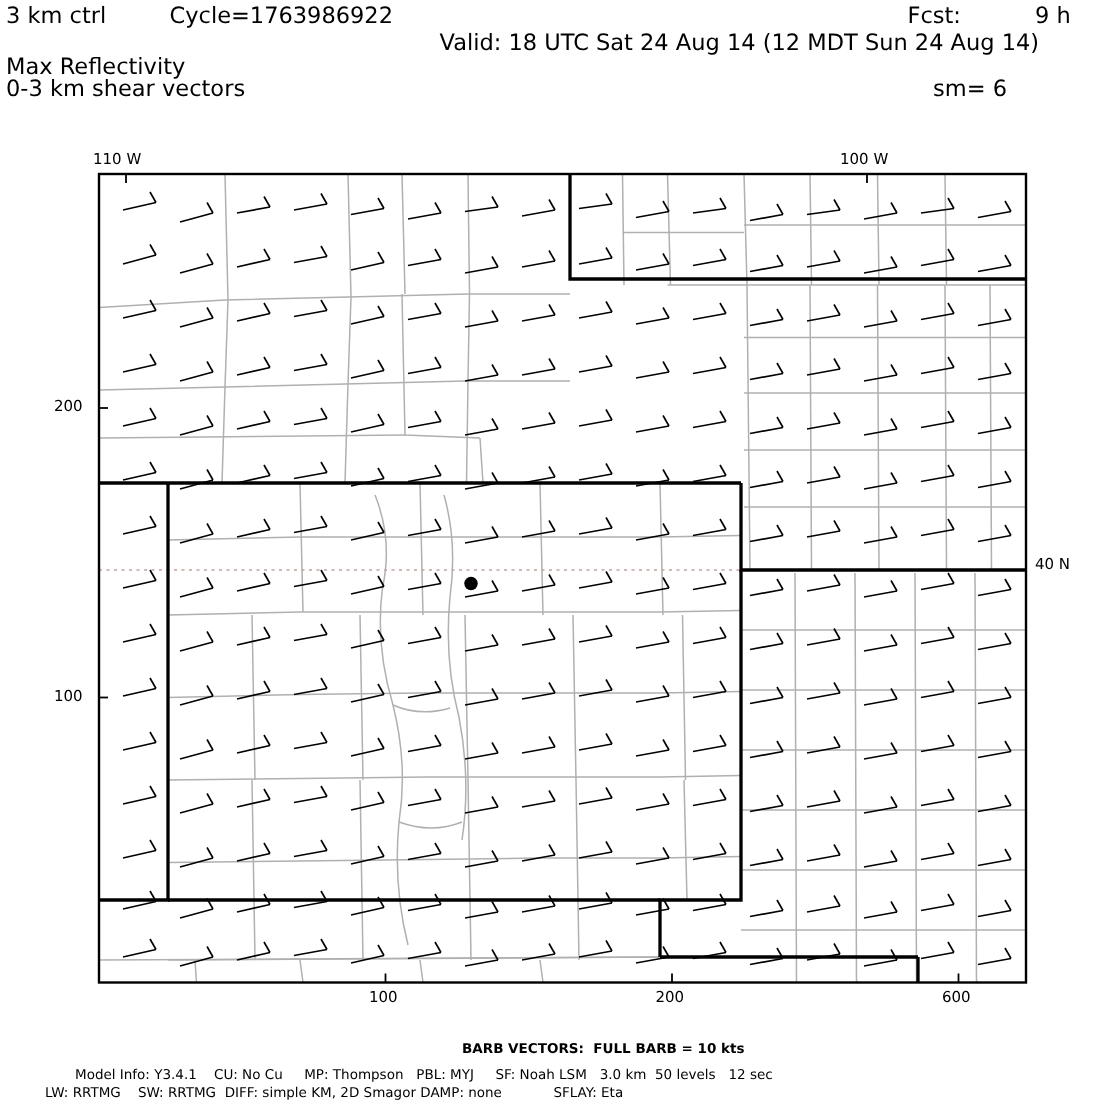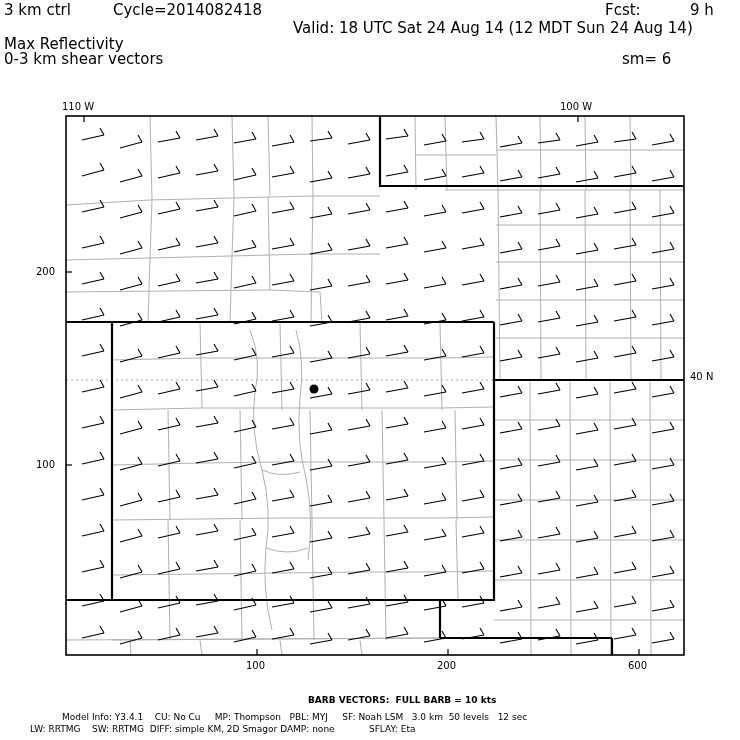--- a/index.html
+++ b/index.html
@@ -48,35 +48,35 @@
   #lab-lon-100   { left: 560px; top: 101px; }
   #lab-lat-40    { left: 690px; top: 371px; text-align: center; }
   #lab-y-200     { left: 36px;  top: 266px; }
   #lab-y-100     { left: 36px;  top: 459px; }
   #lab-x-100     { left: 246px; top: 660px; }
   #lab-x-200     { left: 437px; top: 660px; }
   #lab-x-300     { left: 628px; top: 660px; }
 
   
   #foot-barb     { left: 260px; top: 694px; padding-left: 48px; }
-  #foot-l1       { left: 42px;  top: 711px; padding-left: 20px; }
+  #foot-l1       { left: 30px;  top: 711px; padding-left: 20px; }
   #foot-l2       { left: 30px;  top: 723px; }
 
   svg.plot {
     position: absolute;
     left: 0; top: 0;
   }
 </style>
 </head>
 <body>
 
 <div class="page">
 
   <div class="txt" id="hdr-model">3 km ctrl</div>
-  <div class="txt" id="hdr-cycle">Cycle=2014082418</div>
+  <div class="txt" id="hdr-cycle">Cycle=1763986922</div>
   <div class="txt" id="hdr-fcst">Fcst:</div>
   <div class="txt" id="hdr-fcsth">9 h</div>
   <div class="txt" id="hdr-valid">Valid: 18 UTC Sat 24 Aug 14 (12 MDT Sun 24 Aug 14)</div>
   <div class="txt" id="hdr-field">Max Reflectivity</div>
   <div class="txt" id="hdr-field2">0-3 km shear vectors</div>
   <div class="txt" id="hdr-sm">sm= 6</div>
 
   <div class="txt small" id="lab-lon-110">110 W</div>
   <div class="txt small" id="lab-lon-100">100 W</div>
   <div class="txt small" id="lab-lat-40">40 N</div>

